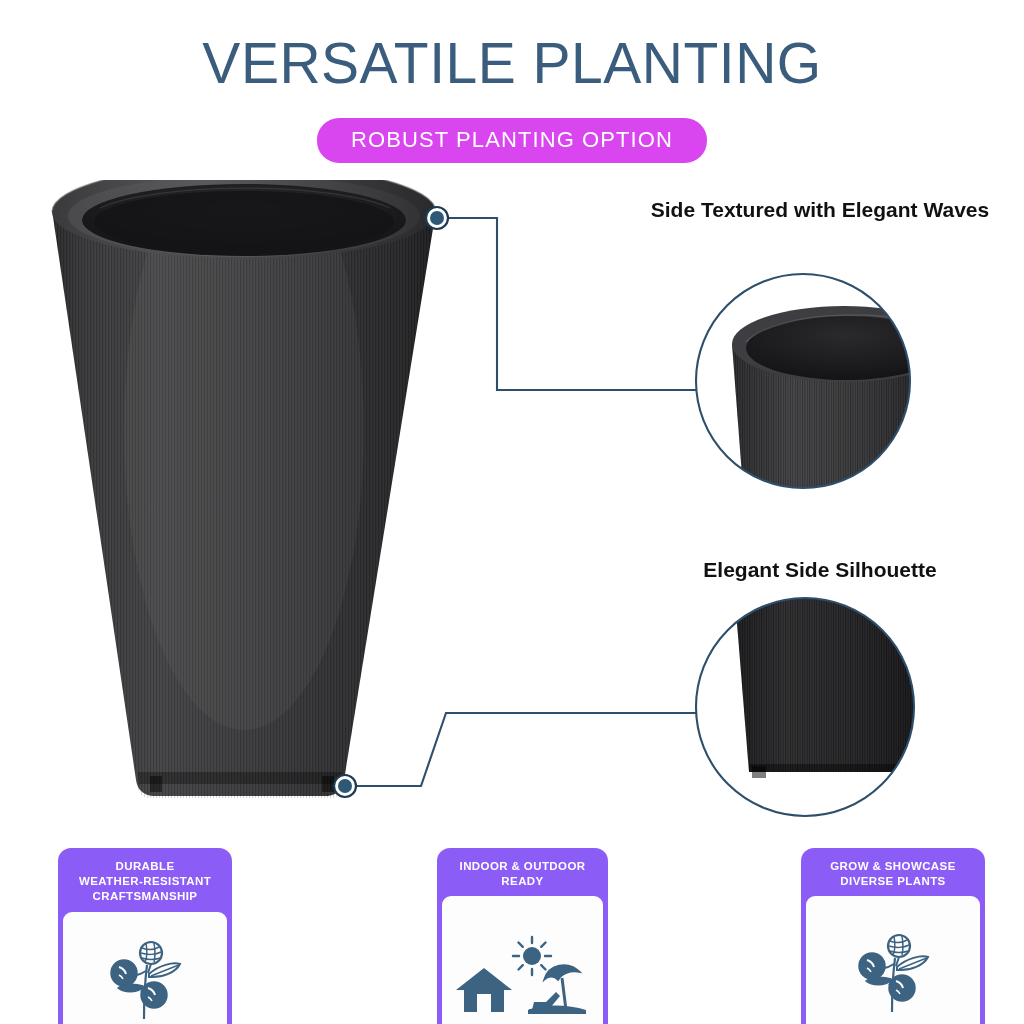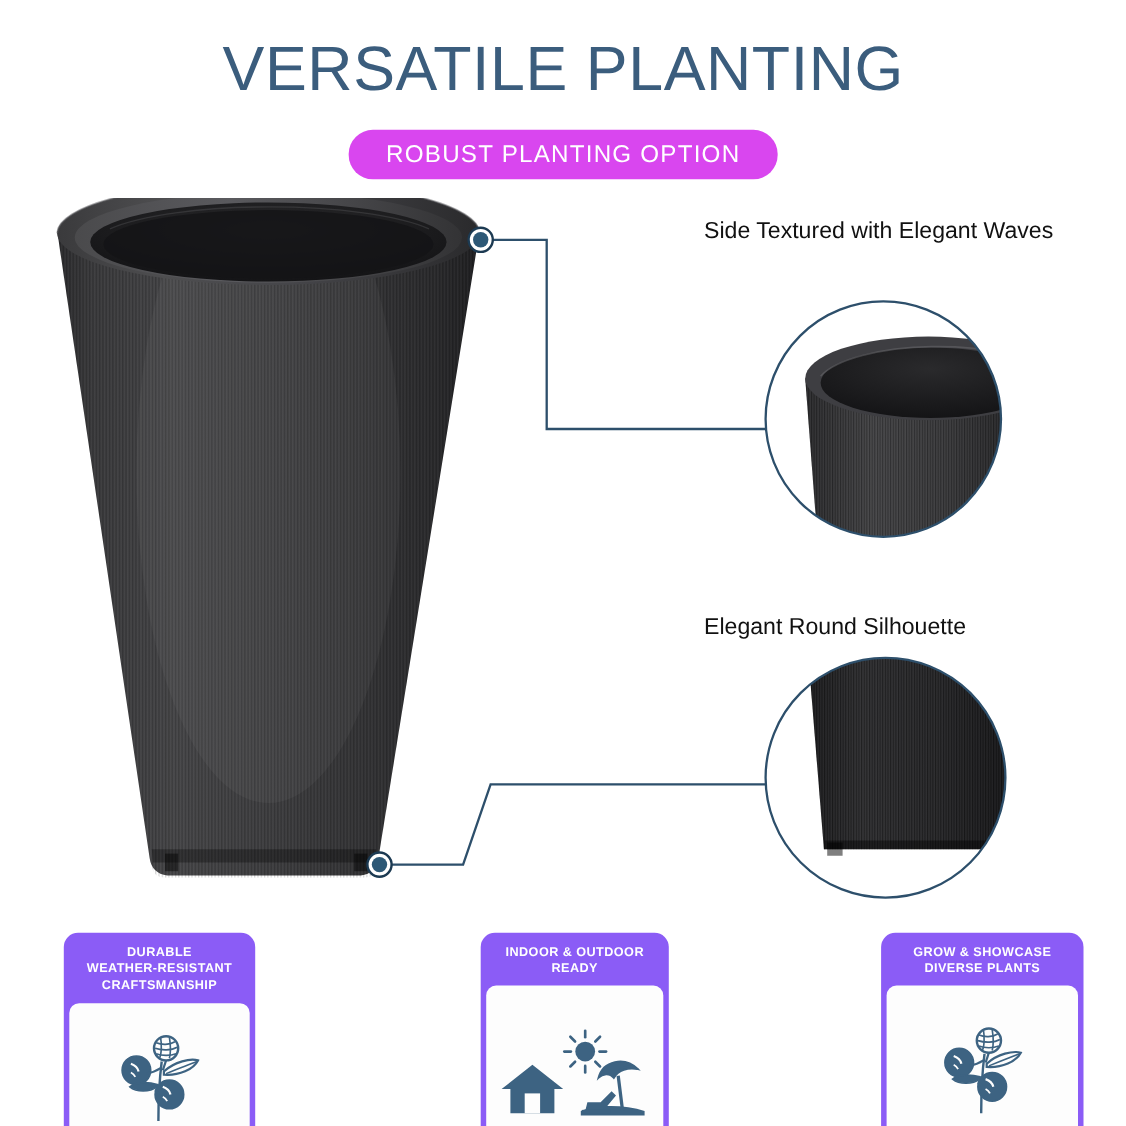--- a/index.html
+++ b/index.html
@@ -36,22 +36,22 @@
     font-weight:normal;
     white-space:nowrap;
   }
 
   
   .callout-label {
     position:absolute;
     color:#111111;
     font-size:21px;
     line-height:1.38;
-    text-align:left;
-    font-weight:normal;
+    text-align:center;
+    font-weight:bold;
   }
   #label-top { left:640px; top:196px; width:360px; }
   #label-bottom { left:640px; top:556px; width:360px; }
 
   
   .connectors { position:absolute; left:0; top:0; width:1024px; height:1024px; pointer-events:none; }
 
   
   .planter-wrap { position:absolute; left:30px; top:180px; width:430px; height:640px; }
 
@@ -224,21 +224,21 @@
     <polyline points="444,218 497,218 497,390 697,390" fill="none" stroke="#2d4f6b" stroke-width="2.1"></polyline>
     <circle cx="437" cy="218" r="11" fill="#ffffff" stroke="#1c3a52" stroke-width="2.2"></circle>
     <circle cx="437" cy="218" r="7" fill="#2d5876"></circle>
 
     <polyline points="354,786 421,786 446,713 697,713" fill="none" stroke="#2d4f6b" stroke-width="2.1"></polyline>
     <circle cx="345" cy="786" r="11" fill="#ffffff" stroke="#1c3a52" stroke-width="2.2"></circle>
     <circle cx="345" cy="786" r="7" fill="#2d5876"></circle>
   </svg>
 
   <div class="callout-label" id="label-top">Side Textured with Elegant Waves</div>
-  <div class="callout-label" id="label-bottom">Elegant Round Silhouette</div>
+  <div class="callout-label" id="label-bottom">Elegant Side Silhouette</div>
 
   <div class="badge" id="badge-1">
     <div class="badge-title">DURABLE
 WEATHER-RESISTANT
 CRAFTSMANSHIP</div>
     <div class="badge-body">
       <svg width="92" height="92" viewBox="0 0 92 92">
         <g fill="#3d6382" stroke="#3d6382">
 
           <path d="M 45,88 C 45,66 46,50 48,34" fill="none" stroke-width="2.2"></path>

